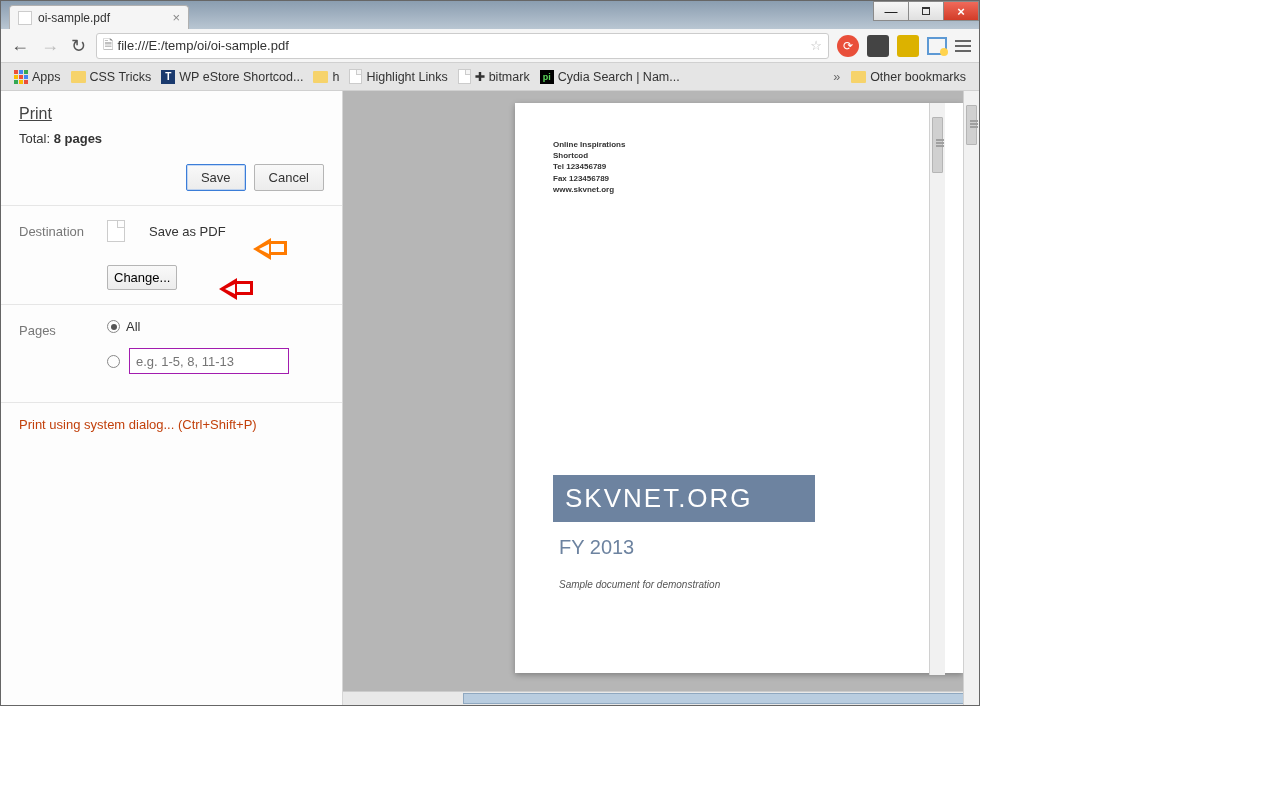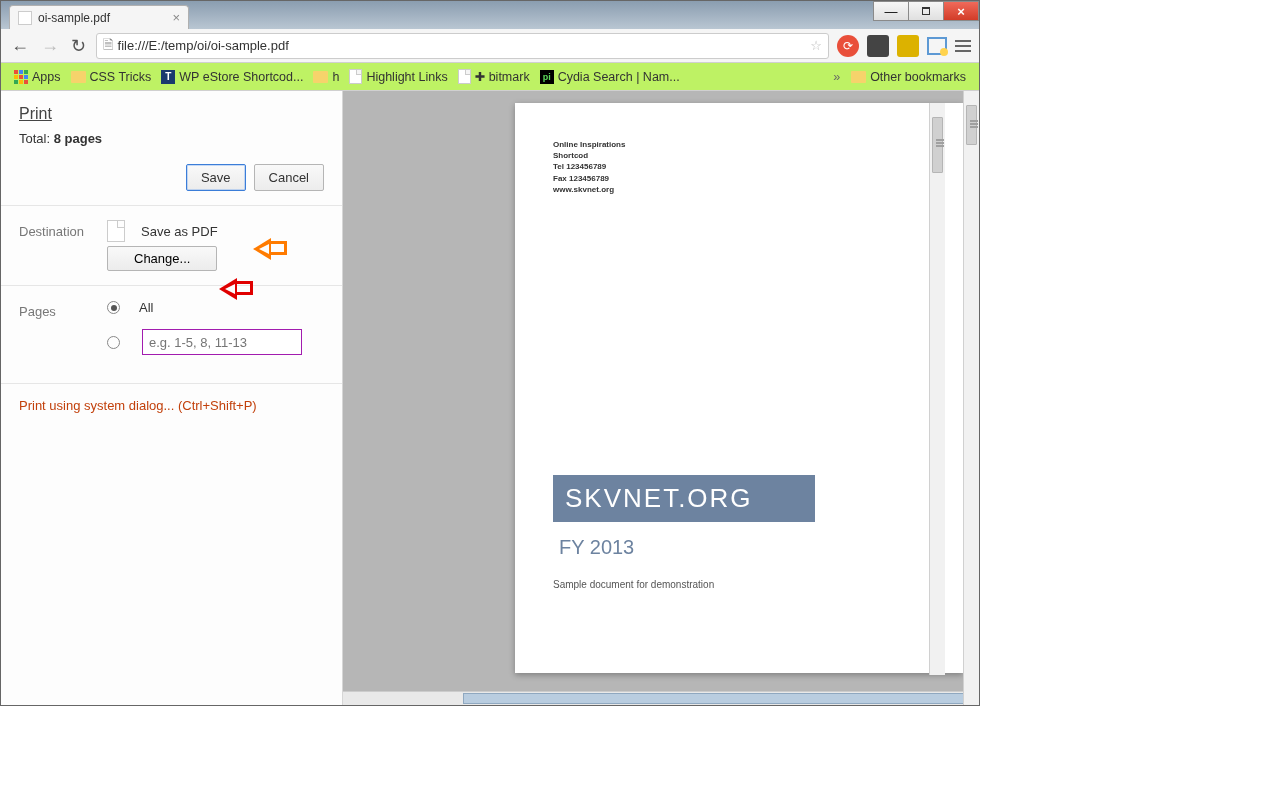--- a/index.html
+++ b/index.html
@@ -30,21 +30,21 @@
 .ext-icon { width: 22px; height: 22px; border-radius: 3px; display: flex; align-items: center; justify-content: center; font-size: 12px; }
 .ext-stumble { background: #e94f3a; color: #fff; border-radius: 50%; }
 .ext-dark { background: #444; }
 .ext-open { background: #dcb200; }
 .ext-frame { width: 20px; height: 18px; border: 2px solid #5d99d4; position: relative; }
 .ext-frame::after { content:""; position:absolute; right:-3px; bottom:-3px; width:8px; height:8px; background:#ffd34e; border-radius:50%; }
 .menu-lines { width: 16px; display: flex; flex-direction: column; gap: 3px; }
 .menu-lines span { height: 2px; background: #666; }
 
 
-.bm-bar { height: 28px; background: #bef264; border-bottom: 1px solid #d0d0d0; display: flex; align-items: center; padding: 0 8px; font-size: 12.5px; color: #333; }
+.bm-bar { height: 28px; background: #e5e5e5; border-bottom: 1px solid #d0d0d0; display: flex; align-items: center; padding: 0 8px; font-size: 12.5px; color: #333; }
 .bm-item { display: flex; align-items: center; gap: 4px; padding: 0 5px; white-space: nowrap; }
 .bm-apps { width: 14px; height: 14px; display: grid; grid-template-columns: 1fr 1fr 1fr; gap: 1px; }
 .bm-apps span:nth-child(1){background:#e94f3a}.bm-apps span:nth-child(2){background:#4285f4}.bm-apps span:nth-child(3){background:#34a853}
 .bm-apps span:nth-child(4){background:#fbbc05}.bm-apps span:nth-child(5){background:#e94f3a}.bm-apps span:nth-child(6){background:#4285f4}
 .bm-apps span:nth-child(7){background:#34a853}.bm-apps span:nth-child(8){background:#fbbc05}.bm-apps span:nth-child(9){background:#e94f3a}
 .bm-folder { width: 15px; height: 12px; background: #f6d36b; border-radius: 1px; }
 .bm-page { width: 13px; height: 15px; border: 1px solid #ccc; background: #fff; position: relative; }
 .bm-page::after { content:""; position:absolute; top:0; right:0; width:4px; height:4px; border-left:1px solid #ccc; border-bottom:1px solid #ccc; background:#f5f5f5; }
 .bm-t { width:14px; height:14px; background:#1a3a6e; color:#fff; font-size:10px; font-weight:bold; display:flex; align-items:center; justify-content:center; }
 .bm-pi { width:14px; height:14px; background:#000; color:#5cd85c; font-size:9px; font-weight:bold; display:flex; align-items:center; justify-content:center; }
@@ -59,26 +59,26 @@
 .print-section { padding: 14px 18px; border-bottom: 1px solid #e6e6e6; }
 .print-panel h1 { font-size: 16px; font-weight: 400; color: #444; margin-bottom: 8px; text-decoration: underline; }
 .print-total { font-size: 13px; }
 .print-btns { display: flex; gap: 8px; justify-content: flex-end; margin-top: 18px; }
 .btn { padding: 5px 14px; border: 1px solid #b5b5b5; background: linear-gradient(#f9f9f9,#ececec); border-radius: 2px; font-size: 13px; color: #333; }
 .btn.primary { border-color: #3b7dd8; box-shadow: inset 0 0 0 1px rgba(120,170,240,.4); }
 
 .row { display: flex; align-items: flex-start; }
 .row-label { width: 88px; color: #777; padding-top: 4px; }
 .row-body { flex: 1; }
-.dest-line { display: flex; align-items: center; gap: 16px; margin-bottom: 4px; }
+.dest-line { display: flex; align-items: center; gap: 24px; margin-bottom: 23px; }
 .dest-page-icon { width: 18px; height: 22px; border: 1px solid #ccc; background: #fff; position: relative; }
 .dest-page-icon::after { content:""; position:absolute; top:0; right:0; width:6px; height:6px; border-left:1px solid #ccc; border-bottom:1px solid #ccc; background:#fdfdfd; }
-.change-btn { padding: 4px 26px; border: 1px solid #b5b5b5; background: linear-gradient(#f9f9f9,#ececec); border-radius: 2px; font-size: 13px; }
-
-.radio-row { display: flex; align-items: center; gap: 19px; margin-bottom: 14px; }
+.change-btn { padding: 4px 6px; border: 1px solid #b5b5b5; background: linear-gradient(#f9f9f9,#ececec); border-radius: 2px; font-size: 13px; }
+
+.radio-row { display: flex; align-items: center; gap: 6px; margin-bottom: 14px; }
 .radio { width: 13px; height: 13px; border: 1px solid #888; border-radius: 50%; display: inline-flex; align-items: center; justify-content: center; }
 .radio.checked::after { content:""; width:6px; height:6px; background:#555; border-radius:50%; }
 .pages-input { width: 160px; height: 26px; border: 1px solid #a21caf; padding: 0 6px; font-size: 13px; color: #999; margin-left: 3px; }
 
 .syslink { color: #c2410c; font-size: 13px; padding: 14px 18px; }
 
 
 .arrow-orange { position: absolute; left: 252px; top: 148px; }
 .arrow-orange .shaft { width: 18px; height: 14px; border: 3px solid #ff7b00; border-left: none; position: absolute; left: 16px; top: 2px; }
 .arrow-orange .head { width: 0; height: 0; border-top: 11px solid transparent; border-bottom: 11px solid transparent; border-right: 18px solid #ff7b00; position: absolute; left: 0; top: -1px; }
@@ -89,21 +89,21 @@
 .arrow-red .shaft { width: 18px; height: 14px; border: 3px solid #e00000; border-left: none; position: absolute; left: 16px; top: 2px; }
 .arrow-red .head { width: 0; height: 0; border-top: 11px solid transparent; border-bottom: 11px solid transparent; border-right: 18px solid #e00000; position: absolute; left: 0; top: -1px; }
 .arrow-red .head::after { content:""; position:absolute; left:6px; top:-5px; width:0; height:0; border-top:5px solid transparent; border-bottom:5px solid transparent; border-right:10px solid #fdfdfd; }
 
 
 .preview { flex: 1; background: #b6b6b6; display: flex; justify-content: flex-end; padding-top: 12px; position: relative; }
 .page { width: 448px; height: 570px; background: #fff; box-shadow: 0 2px 6px rgba(0,0,0,.3); padding: 36px 38px; font-size: 8px; color: #333; position: relative; }
 .page .header-block { font-size: 8px; font-weight: bold; line-height: 1.4; }
 .page .bar { background: #6d83a0; color: #fff; font-size: 26px; letter-spacing: 2px; padding: 8px 12px; margin-top: 280px; width: 262px; }
 .page .fy { color: #6d83a0; font-size: 20px; margin-top: 14px; margin-left: 6px; }
-.page .sub { color: #555; font-size: 10px; margin-top: 20px; }
+.page .sub { font-style: italic; color: #555; font-size: 10px; margin-top: 20px; margin-left: 6px; }
 
 .h-scroll { position: absolute; bottom: 0; left: 0; right: 0; height: 14px; background: #e9e9e9; border-top: 1px solid #ccc; }
 .h-thumb { position: absolute; left: 120px; top: 1px; height: 11px; width: 680px; background: #b9cde0; border: 1px solid #8fa8c0; }
 
 .v-scroll { width: 16px; background: #f1f1f1; border-left: 1px solid #d0d0d0; position: relative; }
 .v-thumb { position: absolute; top: 14px; left: 2px; width: 11px; height: 56px; background: #d0d0d0; border: 1px solid #b5b5b5; border-radius: 1px; }
 .v-grip { position:absolute; left:3px; width:8px; height:2px; background:#a0a0a0; box-shadow:0 3px 0 #a0a0a0, 0 -3px 0 #a0a0a0; }
 
 </style>
 </head>

